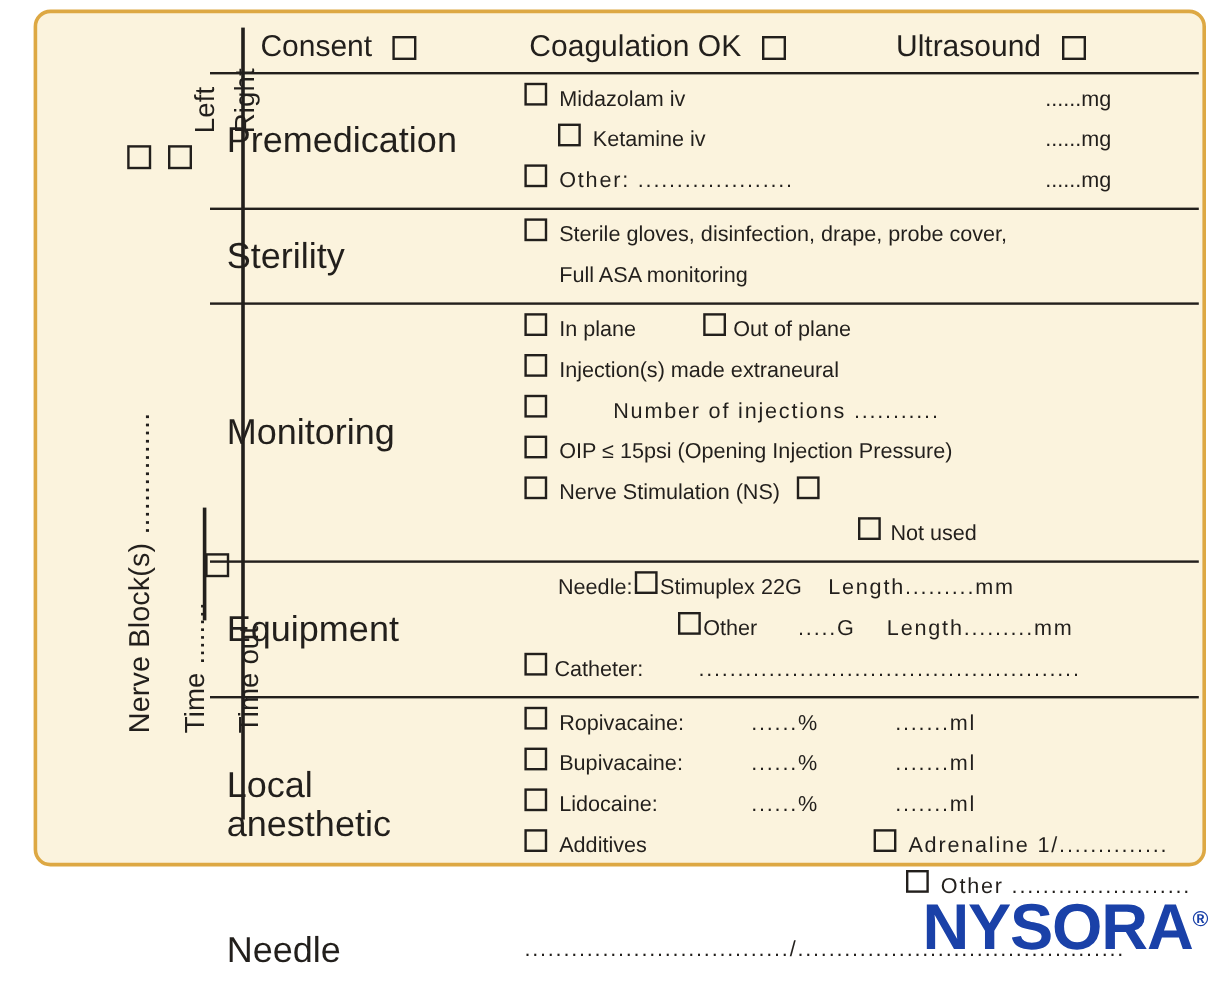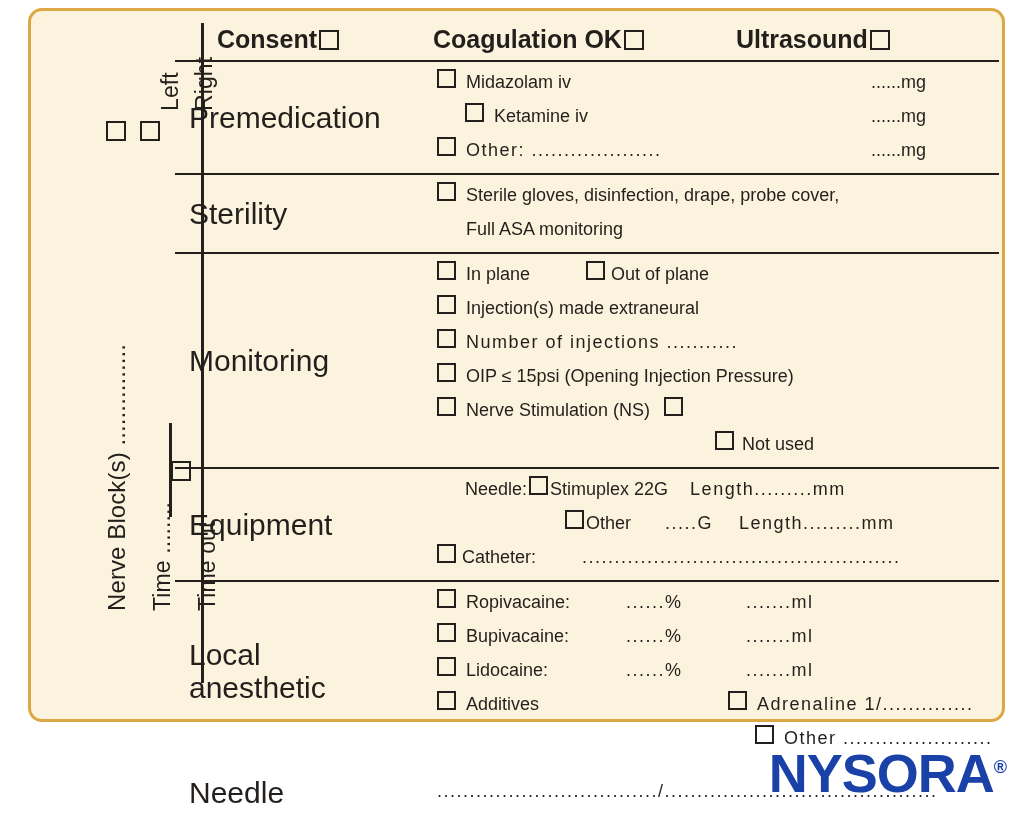--- a/index.html
+++ b/index.html
@@ -106,21 +106,21 @@
     text-align: left;
     width: 120px;
   }
 
   .hdr {
     display: flex;
     align-items: center;
     font-size: 25px;
     padding: 2px 0 6px 14px;
   }
-  .hdr .seg { display: flex; align-items: center; gap: 2px; font-weight: bold; }
+  .hdr .seg { display: flex; align-items: center; gap: 17px; }
 
   
   .logo {
     position: absolute;
     right: 18px;
     bottom: 18px;
     font-size: 54px;
     font-weight: bold;
     color: #1a41a8;
     letter-spacing: -1px;
@@ -225,21 +225,21 @@
           <span class="lbl" style="margin-left:10px;">In plane</span>
           <span class="chk sm" style="margin-left:56px;"></span>
           <span class="lbl" style="margin-left:6px;">Out of plane</span>
         </div>
 
         <div class="line" style="margin-left:46px;">
           <span class="chk sm"></span>
           <span class="lbl" style="margin-left:10px;">Injection(s) made extraneural</span>
         </div>
 
-        <div class="line" style="margin-left:46px;">
+        <div class="line" style="margin-left:46px;gap:45px;">
           <span class="chk sm"></span>
           <span class="lbl dots" style="margin-left:10px;">Number of injections ...........</span>
         </div>
 
         <div class="line" style="margin-left:46px;">
           <span class="chk sm"></span>
           <span class="lbl" style="margin-left:10px;">OIP ≤ 15psi (Opening Injection Pressure)</span>
         </div>
 
         <div class="line" style="margin-left:46px;">

